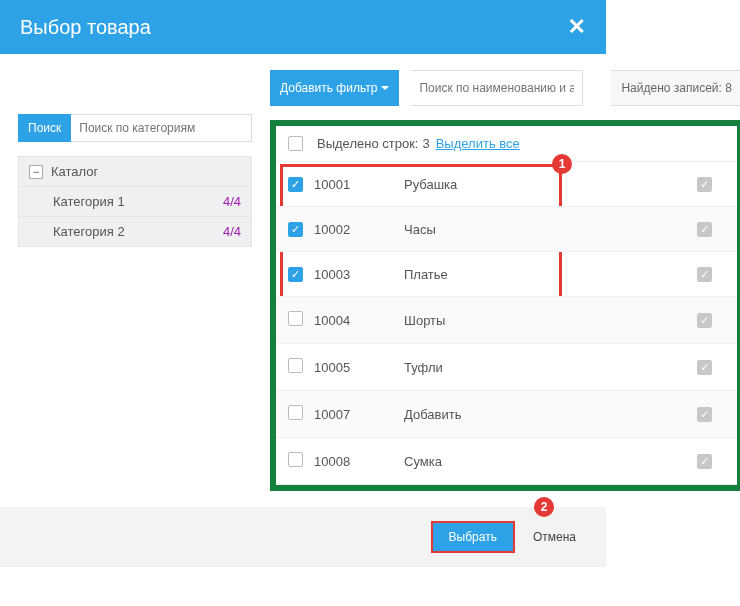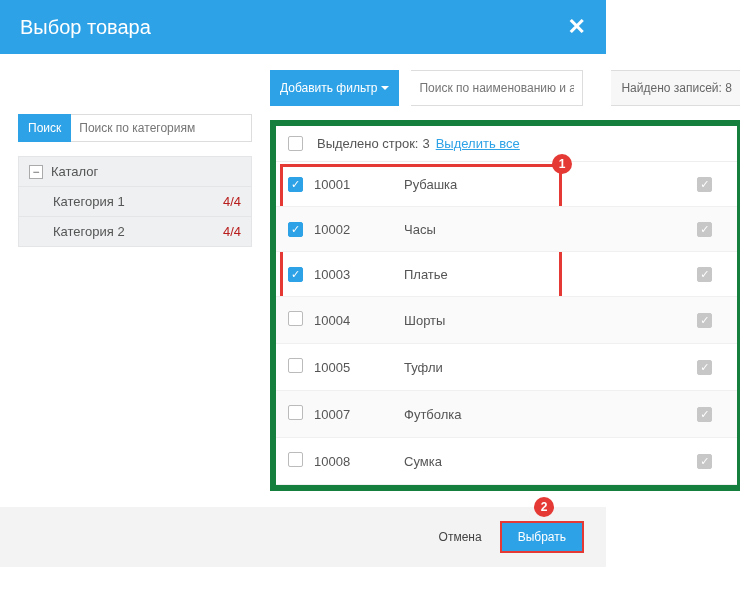--- a/index.html
+++ b/index.html
@@ -11,21 +11,21 @@
   .modal-body { padding: 16px 18px 0 18px; display: flex; gap: 18px; }
   .left-col { width: 234px; flex: 0 0 234px; }
   .right-col { flex: 1; }
   .search-row { display: flex; margin-bottom: 14px; margin-top: 44px; }
   .btn { border: none; cursor: pointer; font-size: 12px; padding: 6px 10px; }
   .btn-blue { background: #2ea2e6; color: #fff; }
   .search-input { flex: 1; border: 1px solid #ddd; border-left: none; padding: 6px 8px; font-size: 12px; color: #a21caf; outline: none; }
   .tree-header { background: #eef0f1; border: 1px solid #e3e5e7; padding: 7px 10px; display: flex; align-items: center; gap: 8px; color: #555; }
   .minus-box { width: 14px; height: 14px; border: 1px solid #aaa; background: #fff; display: inline-flex; align-items: center; justify-content: center; font-size: 12px; line-height: 1; color: #666; }
   .tree-item { background: #eef0f1; border: 1px solid #e3e5e7; border-top: none; padding: 7px 10px 7px 34px; display: flex; justify-content: space-between; color: #555; cursor: pointer; }
-  .tree-count { color: #b91c1c; margin-left: 40px; }
+  .tree-count { color: #a21caf; margin-left: 40px; }
   .filter-row { display: flex; margin-bottom: 14px; gap: 12px; }
   .filter-btn { background: #2ea2e6; color: #fff; border: none; padding: 6px 10px; font-size: 12px; cursor: pointer; white-space: nowrap; display: flex; align-items: center; gap: 4px; }
   .caret-down { width: 0; height: 0; border-left: 4px solid transparent; border-right: 4px solid transparent; border-top: 4px solid #fff; display: inline-block; }
   .filter-input { flex: 1; border: 1px solid #ddd; border-left: none; padding: 6px 8px; font-size: 12px; outline: none; }
   .found-box { border: 1px solid #ddd; border-left: none; background: #f7f7f7; padding: 10px 10px; font-size: 12px; color: #666; white-space: nowrap; margin-left: 16px; }
   .table-wrap { border: 6px solid #15803d; }
   .selrow { display: flex; align-items: center; padding: 10px 12px; border-bottom: 1px solid #eee; color: #555; gap: 10px; }
   .selrow .cb { margin-right: 4px; }
   .selrow a { color: #2ea2e6; text-decoration: underline; cursor: pointer; }
   .product-row { display: flex; align-items: center; padding: 14px 12px; border-bottom: 1px solid #f0f0f0; position: relative; }
@@ -127,33 +127,33 @@
             </div>
             <div class="product-row">
               <div class="col-cb"><span class="cb"></span></div>
               <div class="col-code">10005</div>
               <div class="col-name">Туфли</div>
               <div class="col-flag"><span class="cb gray"></span></div>
             </div>
             <div class="product-row">
               <div class="col-cb"><span class="cb"></span></div>
               <div class="col-code">10007</div>
-              <div class="col-name">Футболка</div>
+              <div class="col-name">Добавить</div>
               <div class="col-flag"><span class="cb gray"></span></div>
             </div>
             <div class="product-row">
               <div class="col-cb"><span class="cb"></span></div>
               <div class="col-code">10008</div>
               <div class="col-name">Сумка</div>
               <div class="col-flag"><span class="cb gray"></span></div>
             </div>
           </div>
       </div>
     </div>
   </div>
 
   <div class="footer">
     <div class="anno" style="right:52px; top:-10px;">2</div>
+    <button class="btn btn-select">Выбрать</button>
     <button class="btn btn-cancel">Отмена</button>
-    <button class="btn btn-select">Выбрать</button>
   </div>
 
 </div>
 
 </body></html>

